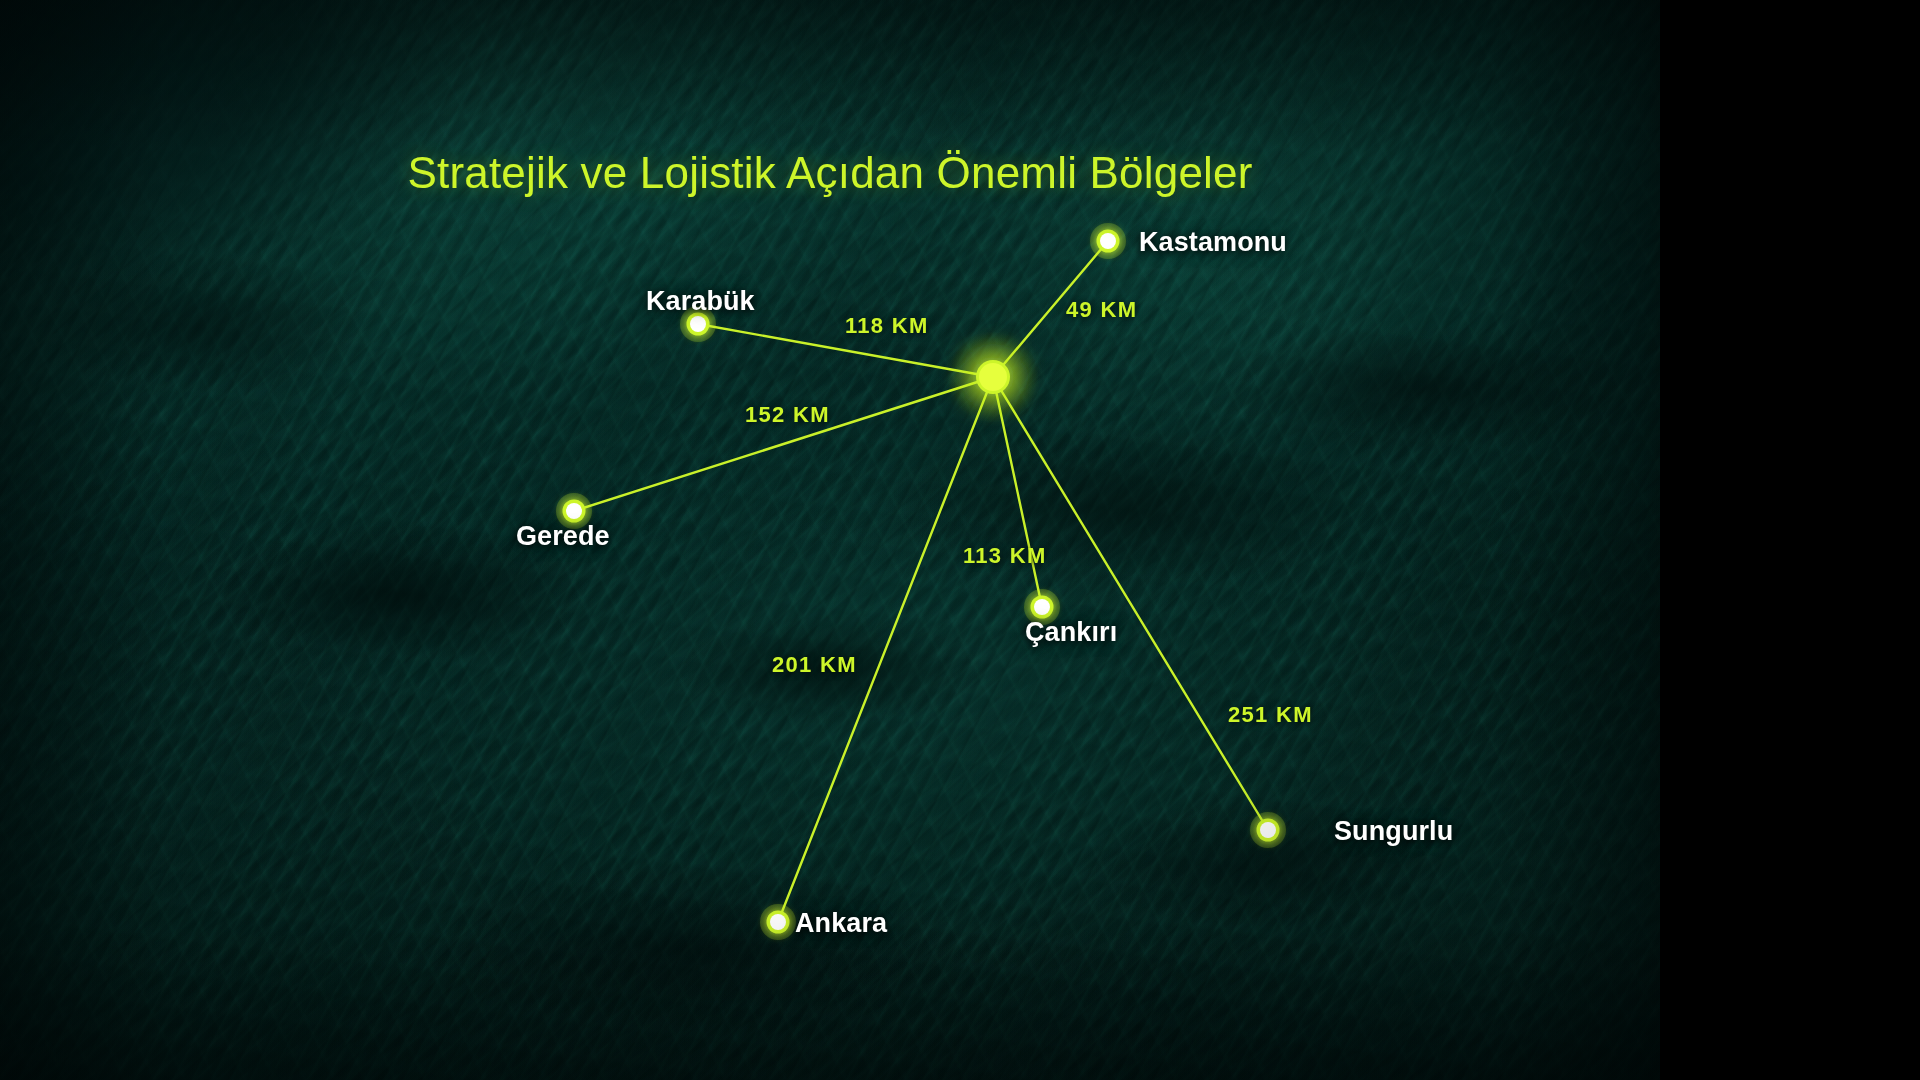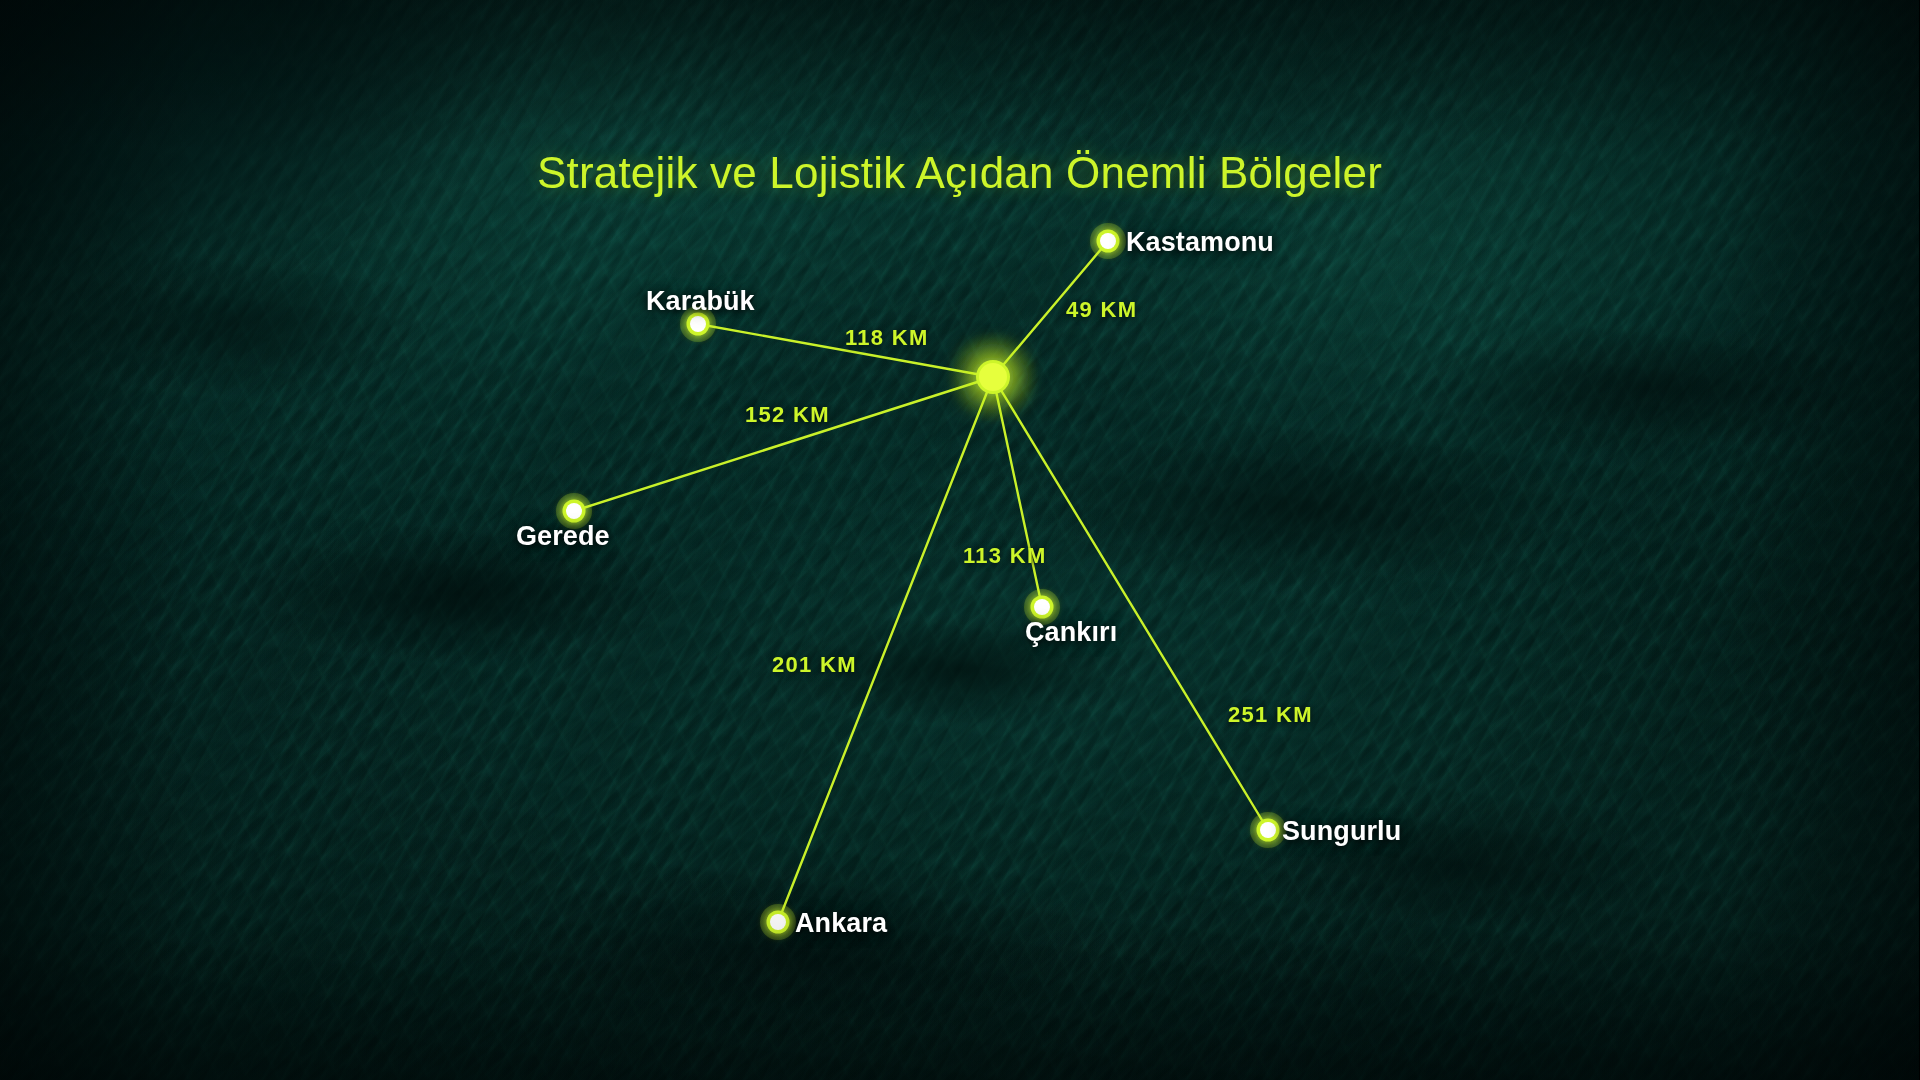--- a/index.html
+++ b/index.html
@@ -6,21 +6,21 @@
   html, body {
     margin: 0;
     padding: 0;
     background: #000;
     width: 1920px;
     height: 1080px;
     overflow: hidden;
   }
   #stage {
     position: relative;
-    width: 1919px;
+    width: 1660px;
     height: 1080px;
     overflow: hidden;
     font-family: "Liberation Sans", sans-serif;
     background: #8b5cf6;
   }
 
   
   #map-base {
     position: absolute;
     inset: 0;
@@ -244,29 +244,29 @@
           <circle cx="993" cy="377" r="14" fill="#e6ff3d"></circle>
         </g>
       </g>
   </svg>
 
   <div id="map-vignette"></div>
 
   <div id="map-title">Stratejik ve Lojistik Açıdan Önemli Bölgeler</div>
 
   <div id="city-labels">
-      <div class="city-label" style="left: 1126px; top: 227px;">Kastamonu</div>
+      <div class="city-label" style="left: 1126px; top: 227px; padding-left: 13px;">Kastamonu</div>
       <div class="city-label" style="left: 646px; top: 286px;">Karabük</div>
       <div class="city-label" style="left: 516px; top: 521px;">Gerede</div>
       <div class="city-label" style="left: 997px; top: 617px; margin-left: 28px;">Çankırı</div>
       <div class="city-label" style="left: 795px; top: 908px;">Ankara</div>
-      <div class="city-label" style="left: 1256px; top: 816px; padding-left: 26px;">Sungurlu</div>
+      <div class="city-label" style="left: 1308px; top: 816px; padding-left: 26px;">Sungurlu</div>
     </div>
   <div id="dist-labels">
       <div class="dist-label" style="left: 1066px; top: 297px;">49 KM</div>
-      <div class="dist-label" style="left: 845px; top: 325px;">118 KM</div>
+      <div class="dist-label" style="left: 845px; top: 313px;">118 KM</div>
       <div class="dist-label" style="left: 729px; top: 402px; margin-left: 16px;">152 KM</div>
       <div class="dist-label" style="left: 963px; top: 543px;">113 KM</div>
       <div class="dist-label" style="left: 772px; top: 652px;">201 KM</div>
       <div class="dist-label" style="left: 1228px; top: 702px;">251 KM</div>
     </div>
 
 </div>
 
 </body></html>

